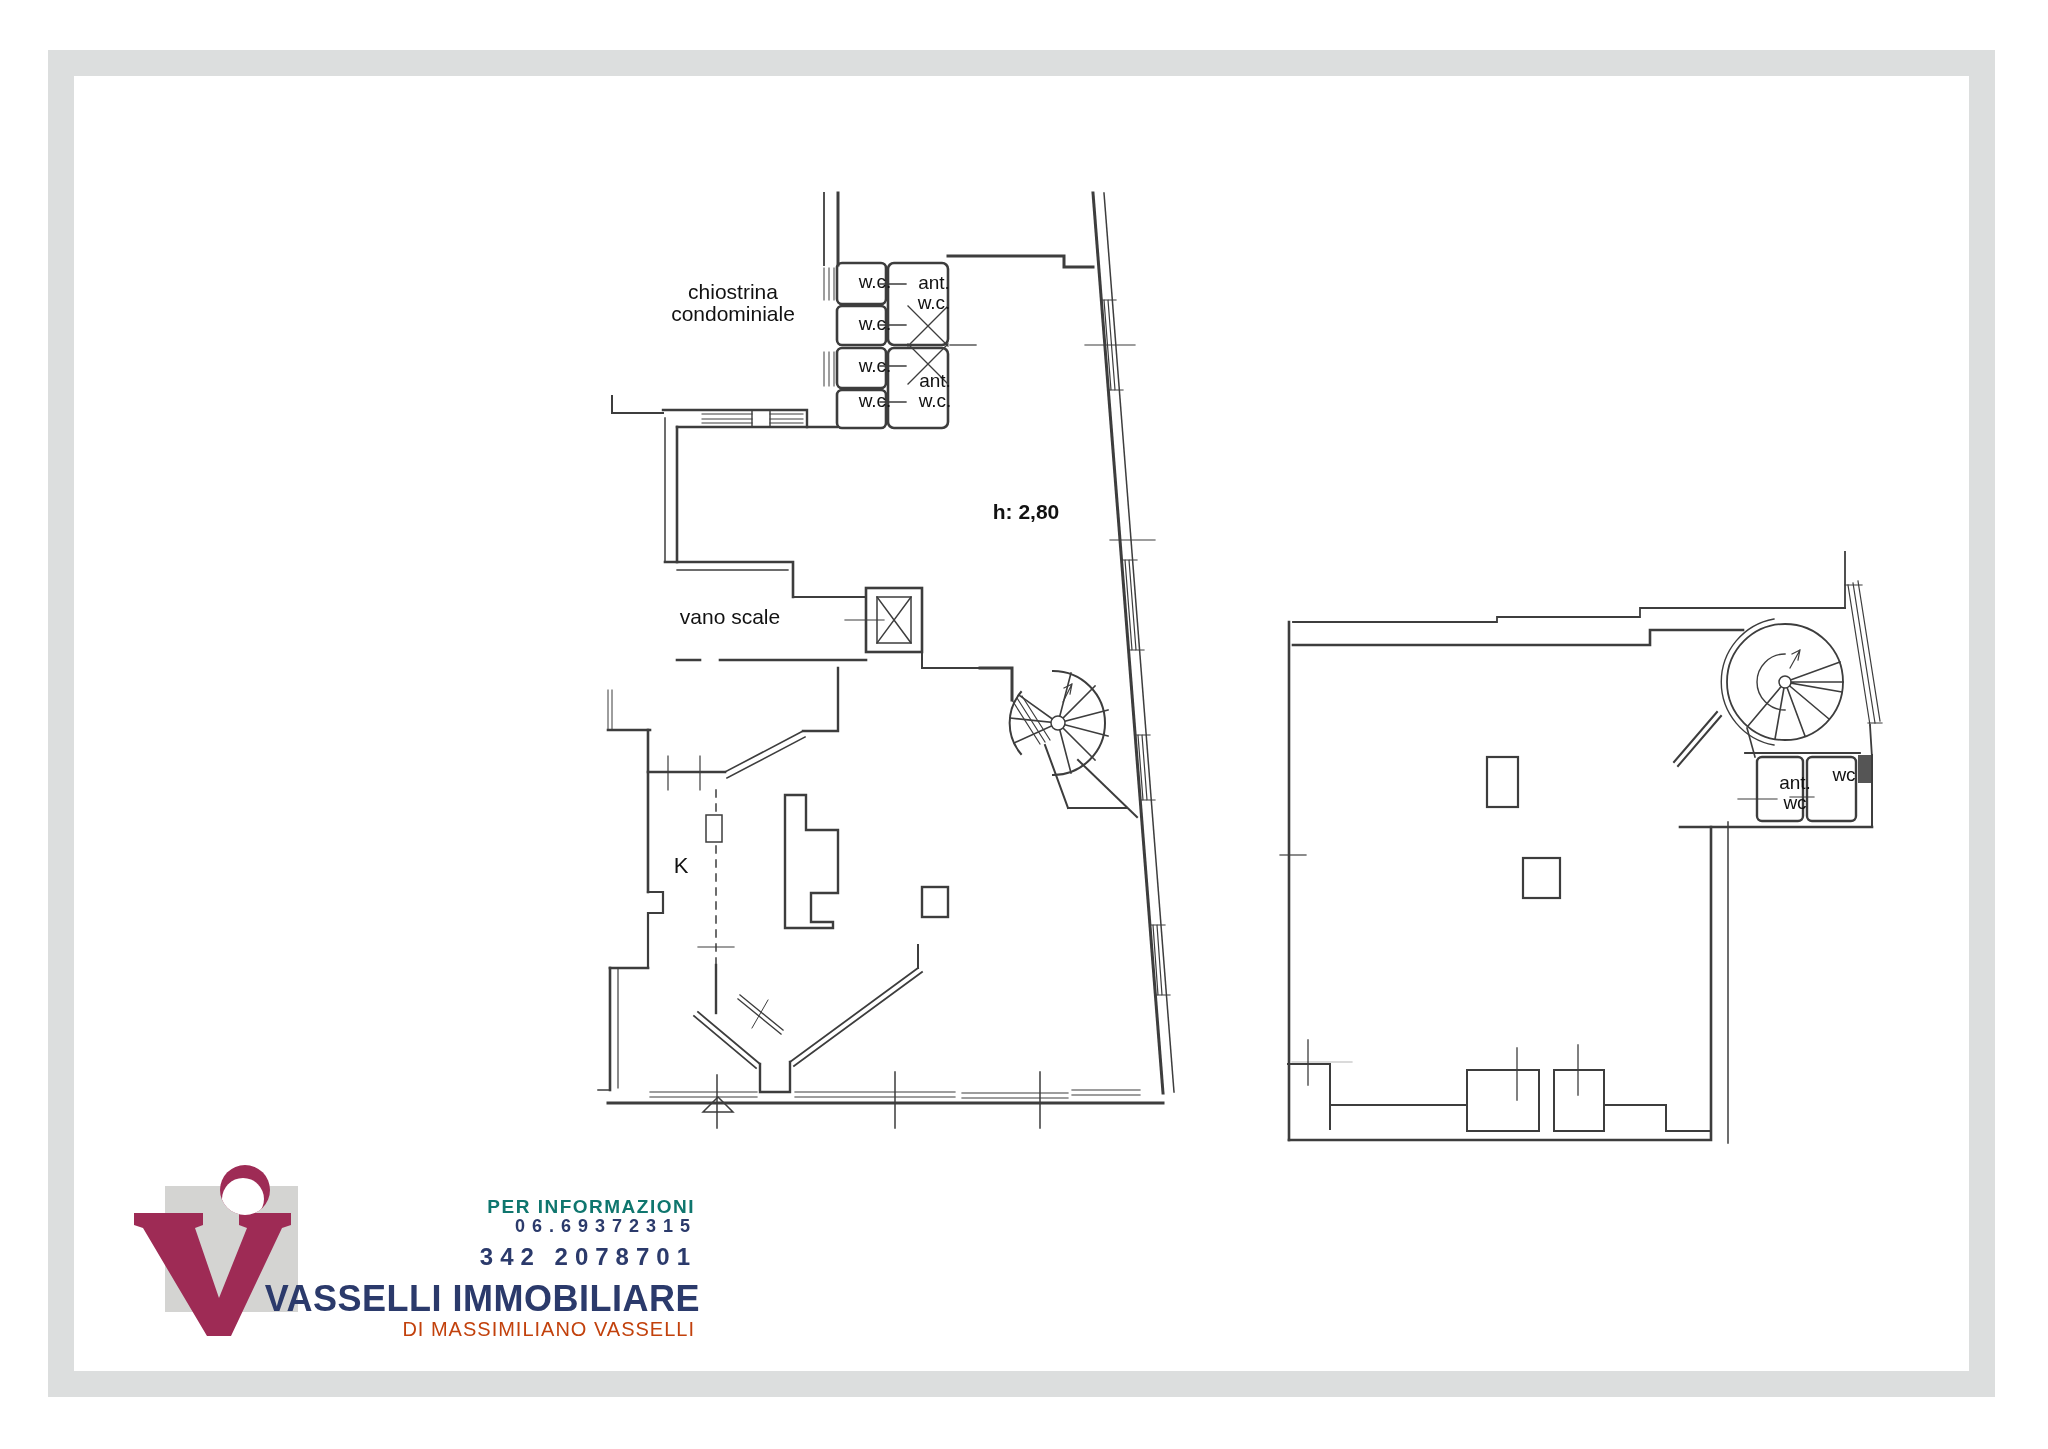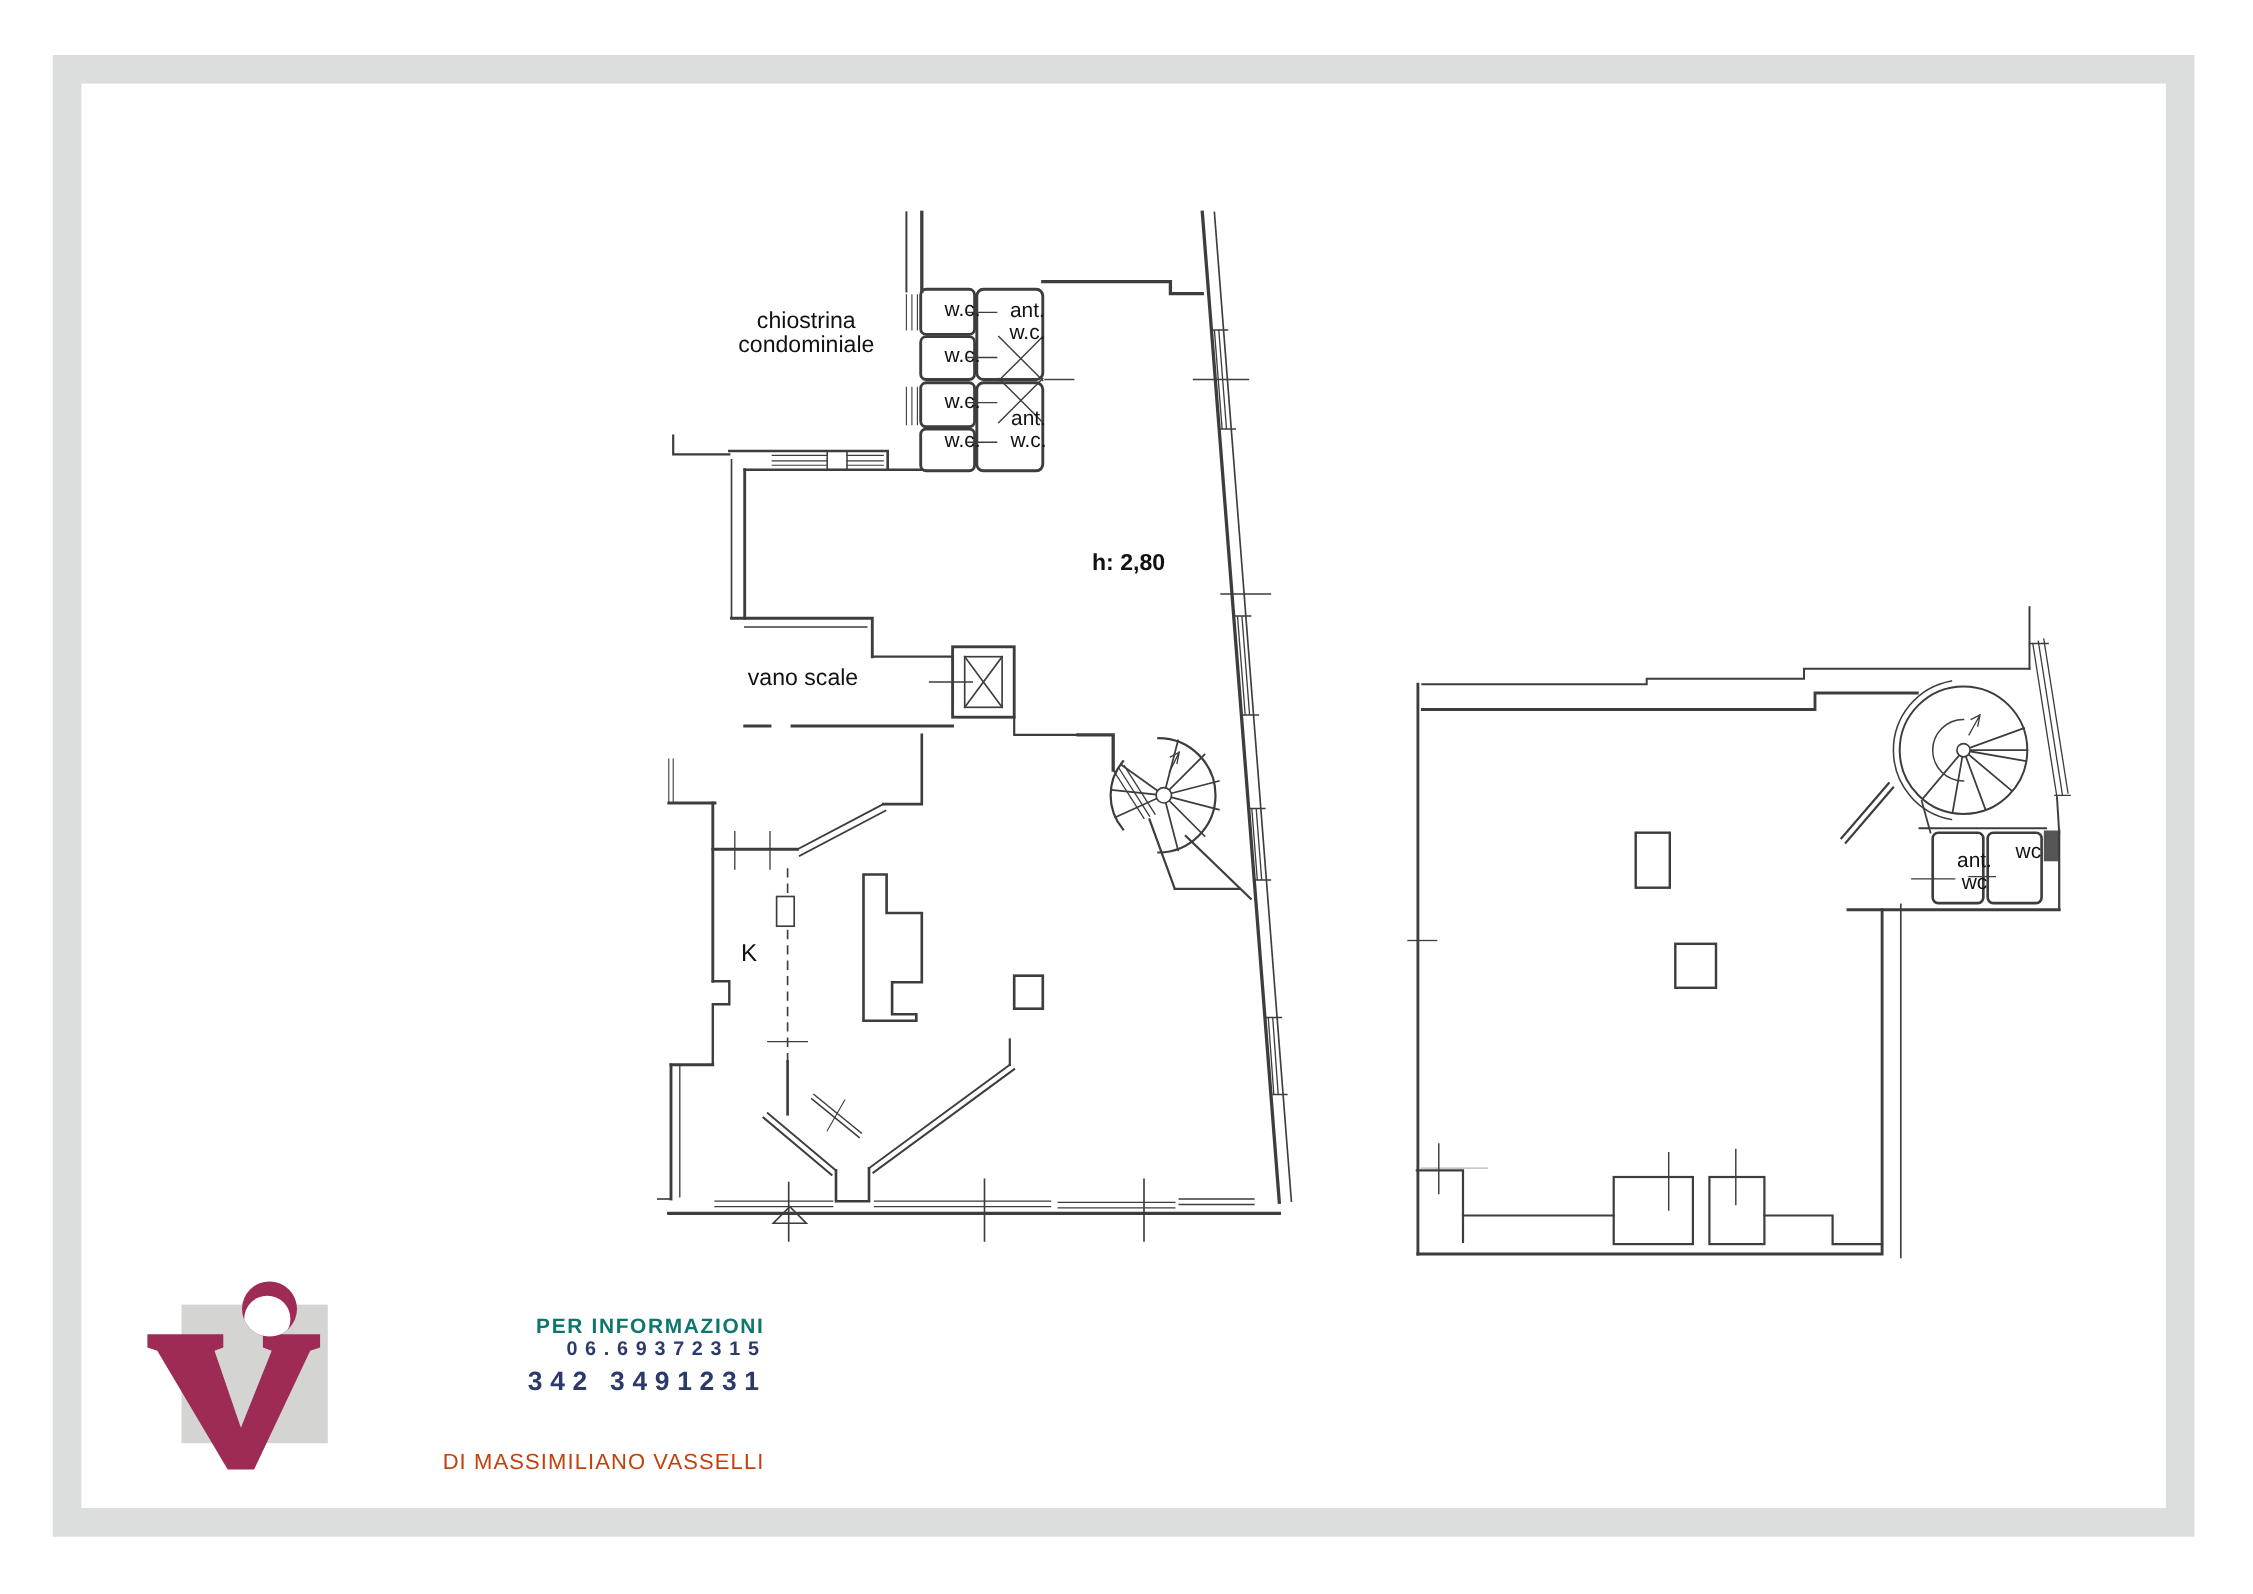--- a/index.html
+++ b/index.html
@@ -250,16 +250,17 @@
   <div class="plan-label lbl-22" style="left:681px;top:866px;">K</div>
 
   <div class="plan-label lbl-19" style="left:1779px;top:793px;">
     <div>ant.</div>
     <div>wc</div>
   </div>
   <div class="plan-label lbl-19" style="left:1828px;top:775px;">wc</div>
 
   <div class="logo-text t-info">PER INFORMAZIONI</div>
   <div class="logo-text t-phone1">06.69372315</div>
-  <div class="logo-text t-phone2">342 3491231</div>
+  <div class="logo-text t-phone2">342 2078701</div>
+  <div class="logo-text t-company">VASSELLI IMMOBILIARE</div>
   <div class="logo-text t-subtitle">DI MASSIMILIANO VASSELLI</div>
 
 </div>
 
 </body></html>

